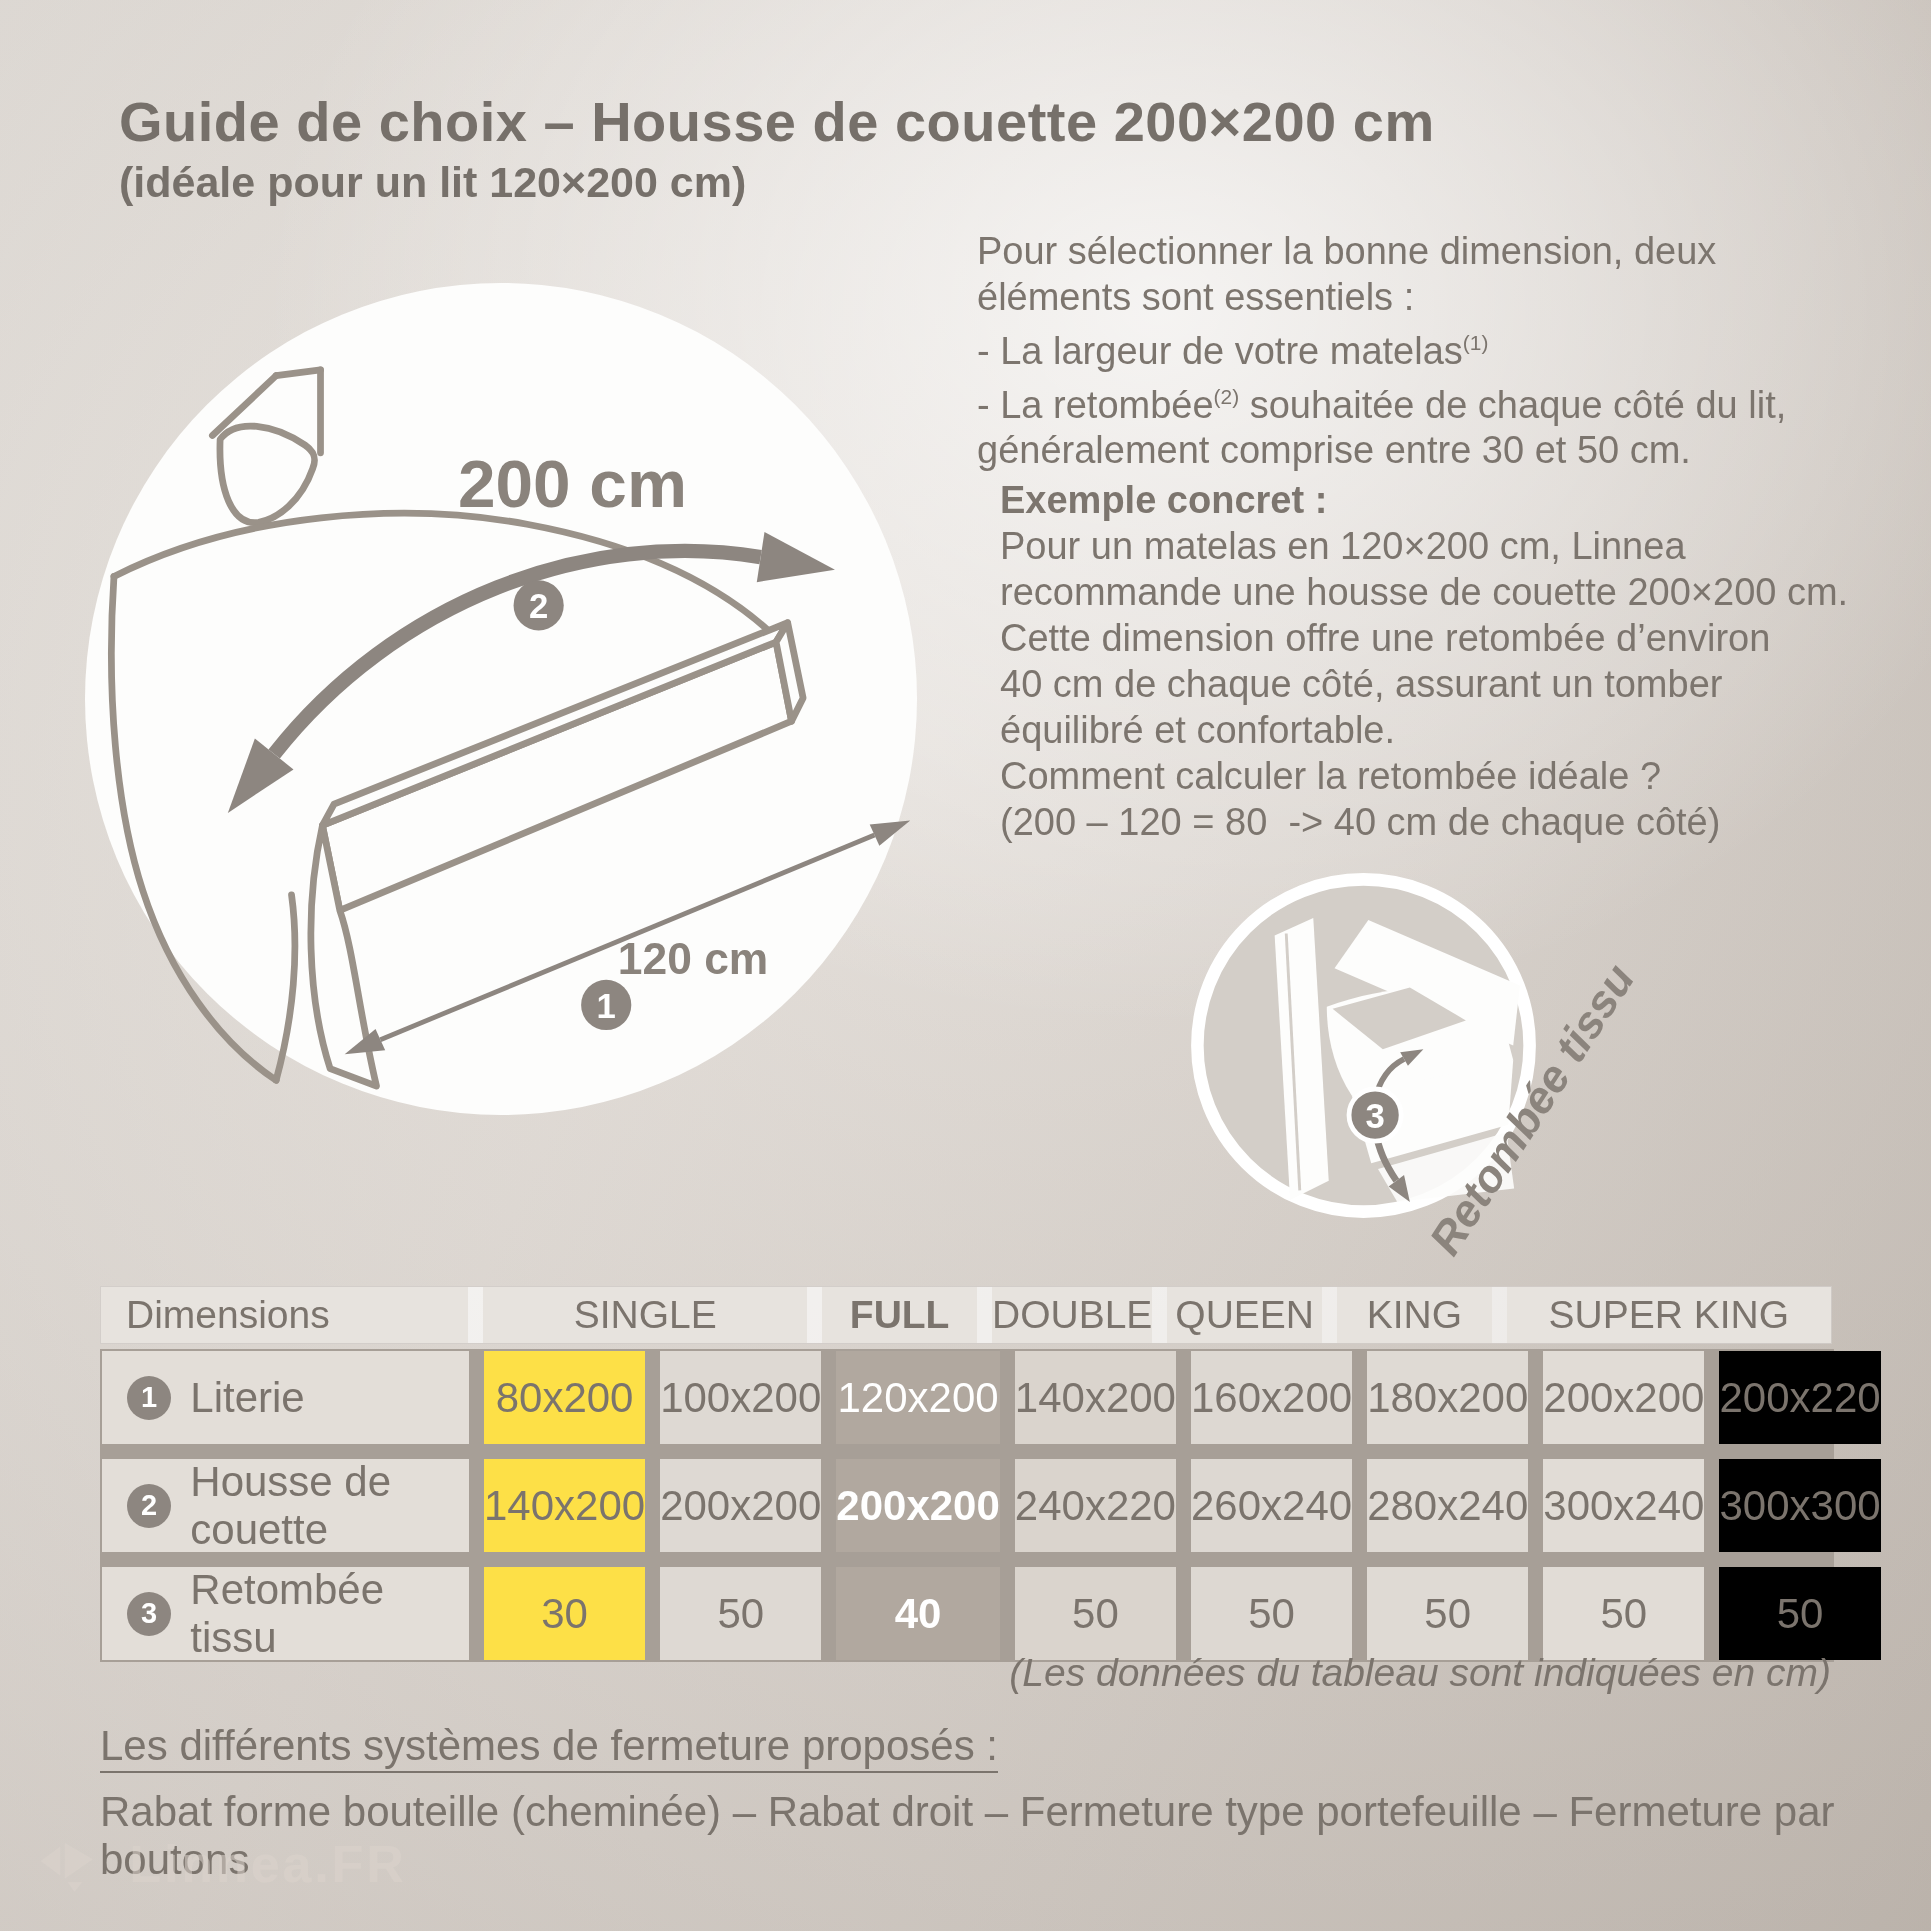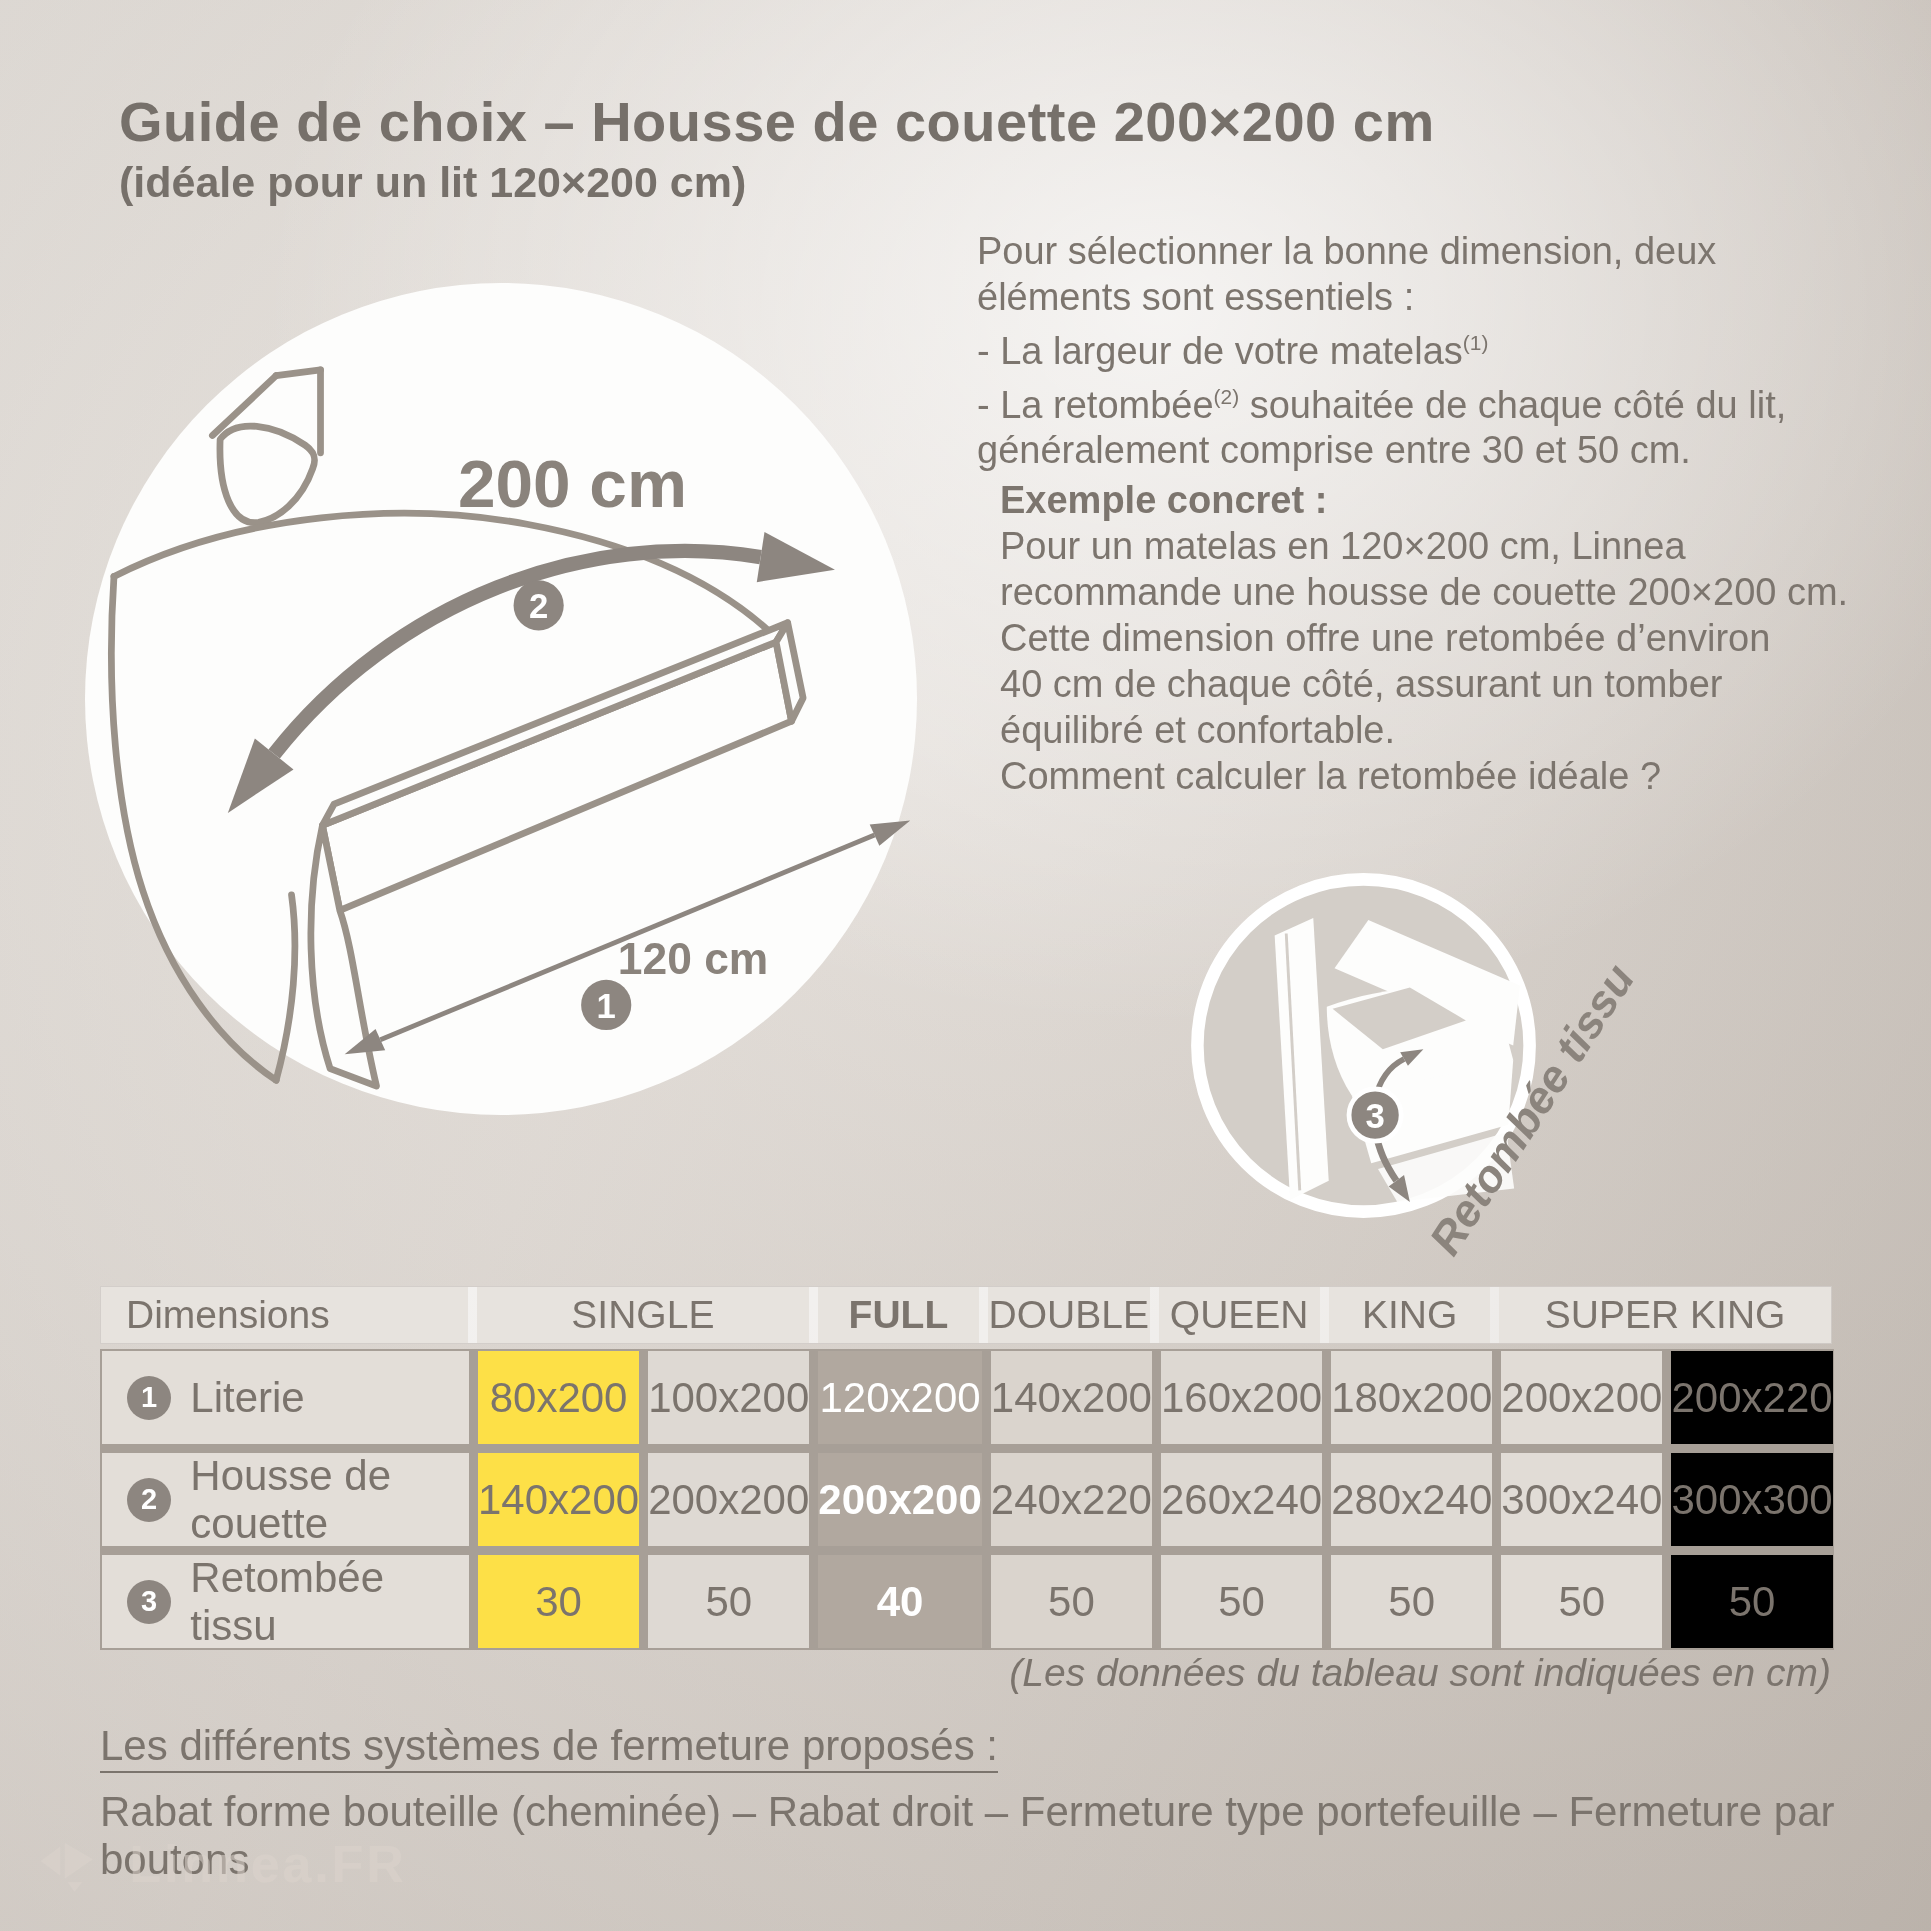--- a/index.html
+++ b/index.html
@@ -17,21 +17,21 @@
   .intro{left:977px;top:228px;width:912px;font-size:38px;line-height:46px;color:#7c756e;}
   .example{left:977px;top:477px;width:912px;font-size:38px;line-height:46px;color:#7c756e;margin-left:23px;}
   .example .hd{font-weight:bold;}
   .pre{white-space:pre;}
   sup{font-size:55%;vertical-align:super;}
   .big-circle{left:85px;top:283px;width:832px;height:832px;}
   .small-circle{left:1180px;top:862px;width:367px;height:367px;}
   .retombee{left:1419px;top:1236px;transform:rotate(-57deg);transform-origin:0 0;
     font-size:45px;font-weight:bold;font-style:italic;color:#8b847d;white-space:nowrap;}
   
-  .tgrid{display:grid;grid-template-columns:367px repeat(8,1fr);gap:9px;}
+  .tgrid{display:grid;grid-template-columns:367px repeat(8,1fr);gap:15px;}
   .thead{left:100px;top:1286px;width:1730px;background:rgba(255,255,255,0.65);
     border:1.9px solid rgba(173,165,157,0.45);}
   .thead .cell{height:56px;font-size:39px;background:#e7e3de;color:#7b746d;}
   .tbody{left:100px;top:1349px;width:1730px;background:#a79f97;border:2.9px solid #a79f97;}
   .tbody .cell{height:93px;font-size:42px;}
   .cell{display:flex;align-items:center;justify-content:center;color:#7b746d;}
   .cell.lft{justify-content:flex-start;padding-left:25px;gap:19.3px;}
   .span2{grid-column:span 2;}
   .bold{font-weight:bold;color:#6e6862;}
   .c0{background:#e3ded8;} .c1{background:#fde047;} .c2{background:#ded9d3;}
@@ -64,20 +64,21 @@
   </div>
 
   <div class="abs example">
     <div class="hd">Exemple concret :</div>
     <div>Pour un matelas en 120×200 cm, Linnea</div>
     <div>recommande une housse de couette 200×200 cm.</div>
     <div>Cette dimension offre une retombée d’environ</div>
     <div>40 cm de chaque côté, assurant un tomber</div>
     <div>équilibré et confortable.</div>
     <div>Comment calculer la retombée idéale ?</div>
+    <div class="pre">(200 – 120 = 80  -&gt; 40 cm de chaque côté)</div>
   </div>
 
   <svg class="abs big-circle" viewBox="0 0 862 862">
     <circle cx="431" cy="431" r="431" fill="#fdfdfc"></circle>
     <g stroke="#9a9289" stroke-width="7" fill="none" stroke-linecap="round" stroke-linejoin="round">
       <path d="M198,96 L132,158"></path>
       <path d="M198,96 L244,90"></path>
       <path d="M244,90 L244,176"></path>
       <path d="M140,162 C156,140 196,146 228,168 C238,175 240,182 236,192 C224,226 200,244 180,248 C152,252 138,214 140,162 Z" fill="#fdfdfc"></path>
       <path d="M30,304 C160,238 330,226 458,250 C566,270 650,308 708,360"></path>

